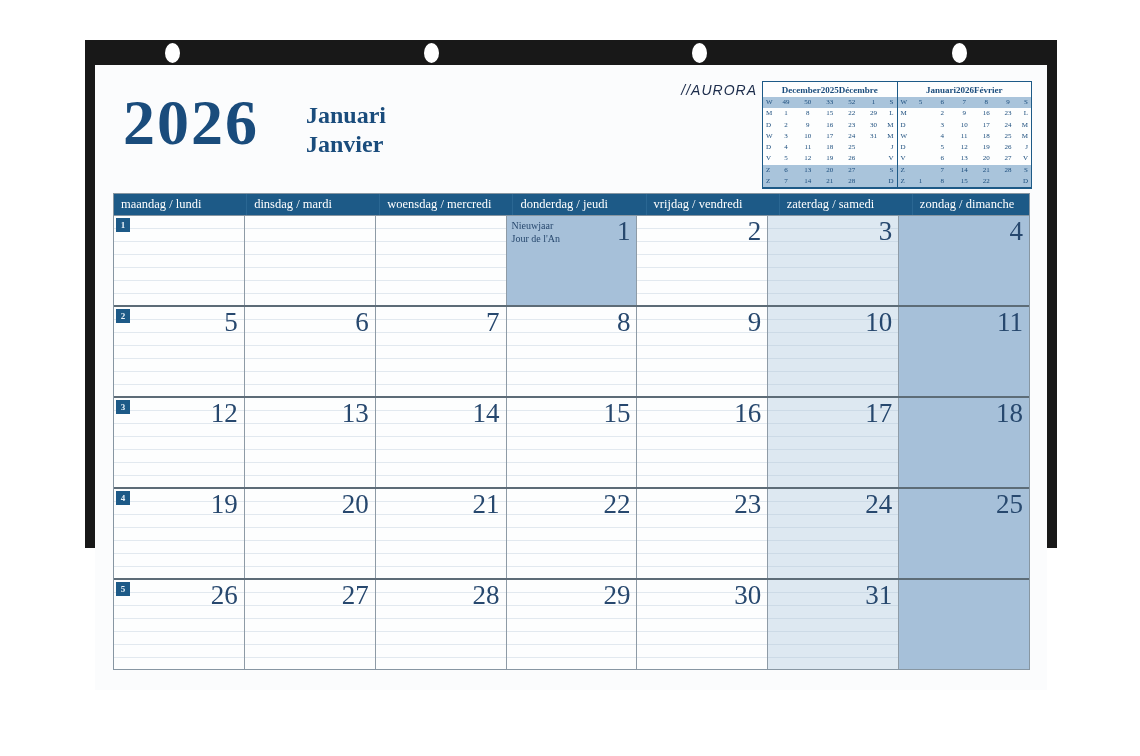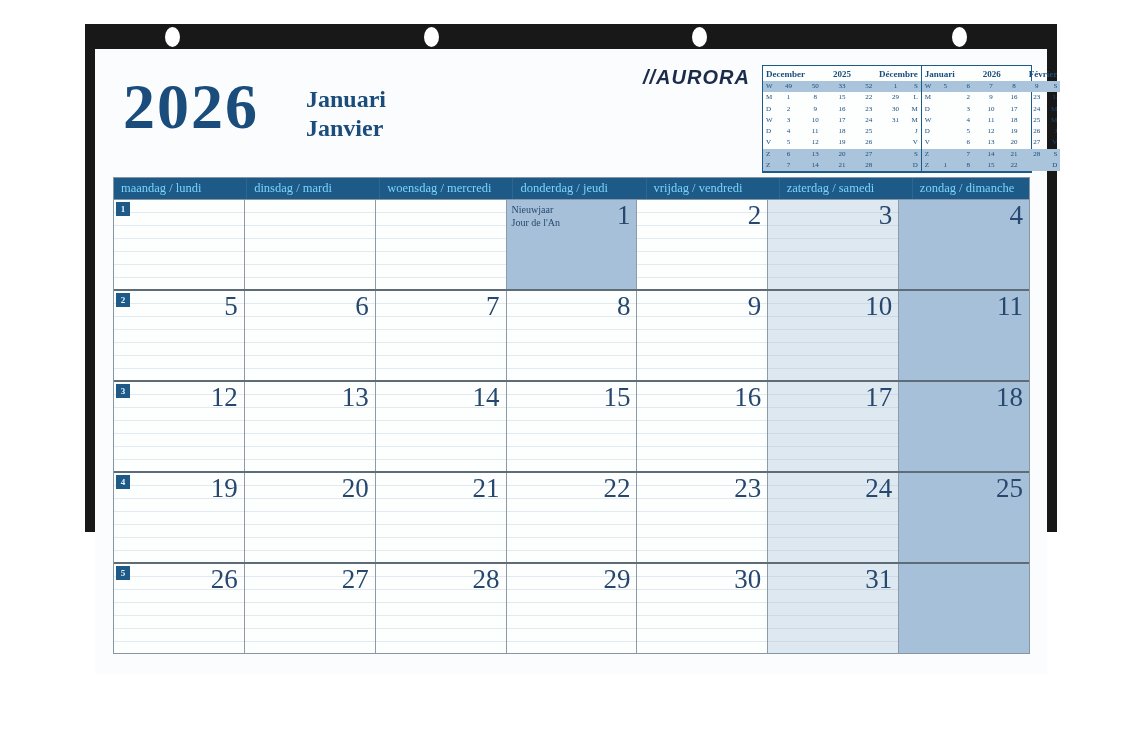--- a/index.html
+++ b/index.html
@@ -1,57 +1,57 @@
 <!DOCTYPE html>
 <html style="--header-blue: #1d5a87; --dark-blue: #1a4c7c; --date-color: #27486e; --saturday-bg: #dde8f1; --sunday-bg: #a6c0d9; --mini-highlight: #a9c4db;"><head>
 <meta charset="utf-8">
 <style>
   html,body{margin:0;padding:0;}
   body{
     width:1140px;height:756px;position:relative;background:#ffffff;
     font-family:"Liberation Serif","DejaVu Serif",serif;overflow:hidden;
   }
   
-  .frame{position:absolute;left:85px;top:24px;width:972px;height:508px;background:#181818;}
+  .frame{position:absolute;left:85px;top:40px;width:972px;height:508px;background:#181818;}
   .hole{position:absolute;top:3px;width:15px;height:20px;border-radius:50%;background:#ffffff;}
   
   .page{position:absolute;left:10px;top:25px;width:952px;height:625px;background:#fbfcfd;}
   
   .year-title{position:absolute;left:28px;top:26px;font-size:64px;font-weight:bold;
     color:var(--dark-blue,#1a4c7c);line-height:1;letter-spacing:2px;}
   .month-title{position:absolute;left:211px;top:36px;font-size:24px;font-weight:bold;
     color:var(--dark-blue,#1a4c7c);line-height:1.2;}
   
-  .aurora{position:absolute;left:548px;top:17px;width:114px;text-align:left;
-    font-family:"Liberation Sans","DejaVu Sans",sans-serif;font-weight:bold;font-style:italic;
-    font-size:20px;letter-spacing:1px;color:#1b2b4a;}
+  .aurora{position:absolute;left:548px;top:17px;width:114px;text-align:right;
+    font-family:"Liberation Sans","DejaVu Sans",sans-serif;font-weight:normal;font-style:italic;
+    font-size:14px;letter-spacing:1px;color:#1b2b4a;}
   .barcode-wrap{position:absolute;left:553px;top:50px;width:104px;text-align:center;}
   .barcode{height:38px;margin:0 4px;
     background:repeating-linear-gradient(to right,#35495c 0px,#35495c 2px,#eef2f5 2px,#eef2f5 3px,#35495c 3px,#35495c 4px,#eef2f5 4px,#eef2f5 6px,#35495c 6px,#35495c 9px,#eef2f5 9px,#eef2f5 11px);}
   .barcode-digits{margin-top:-9px;font-family:"Liberation Sans","DejaVu Sans",sans-serif;
     font-size:11px;letter-spacing:1px;color:#1b2b4a;background:#fbfcfd;display:inline-block;padding:0 2px;}
   .ref-label{margin-top:1px;font-size:9px;font-weight:bold;letter-spacing:1px;color:#1b2b4a;
     border-bottom:1px solid #9fb0bd;display:inline-block;padding:0 6px 1px 6px;}
   
   .minis{position:absolute;left:667px;top:16px;width:268px;height:105px;display:flex;
     border:1px solid var(--header-blue,#1d5a87);border-bottom-width:2px;background:#fdfefe;}
   .mini{flex:1;display:flex;flex-direction:column;}
   .mini + .mini{border-left:1px solid var(--header-blue,#1d5a87);}
   .mini-header{height:14px;display:flex;justify-content:center;align-items:center;
-    padding:1px 3px 0 3px;font-size:9px;font-weight:bold;color:var(--dark-blue,#1a4c7c);gap:28px;}
+    padding:1px 3px 0 3px;font-size:9px;font-weight:bold;color:var(--dark-blue,#1a4c7c);}
   .mini-row{flex:1;display:grid;grid-template-columns:9px repeat(5,1fr) 9px;align-items:center;
     padding:0 3px;font-size:7px;color:var(--dark-blue,#1a4c7c);text-align:center;line-height:1;}
   .mini-row .ltr-l{text-align:left;}
   .mini-row .ltr-r{text-align:right;}
   .mini-row.hl{background:var(--mini-highlight,#a9c4db);}
   
   .grid{position:absolute;left:18px;top:128px;width:915px;height:475px;display:flex;
     flex-direction:column;border:1px solid #8796a2;background:#fdfefe;}
   .grid-header{height:21px;display:flex;background:var(--header-blue,#1d5a87);flex:none;}
-  .hcell{flex:1;font-size:12.5px;color:#7dd3fc;padding:3px 0 0 7px;overflow:hidden;
+  .hcell{flex:1;font-size:12.5px;color:#ffffff;padding:3px 0 0 7px;overflow:hidden;
     white-space:nowrap;}
   .hcell + .hcell{border-left:1px solid #2a6793;margin-left:16px;}
   .week-row{flex:1;display:flex;position:relative;}
   .week-row + .week-row{border-top:2px solid #5d6c77;}
   .grid-header + .week-row{border-top:1px solid #8796a2;}
   .day-cell{flex:1;position:relative;background:#fdfefe;}
   .day-cell + .day-cell{border-left:1px solid #8e9ba6;}
   .day-cell.ruled{background-image:repeating-linear-gradient(to bottom,
     rgba(0,0,0,0) 0px,rgba(0,0,0,0) 12px,#e2e9ef 12px,#e2e9ef 13px);}
   .day-cell.sat{background-color:var(--saturday-bg,#dde8f1);}

